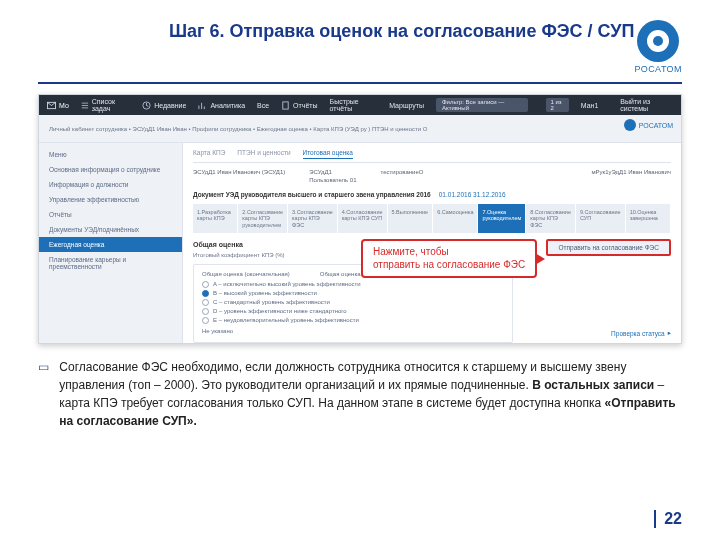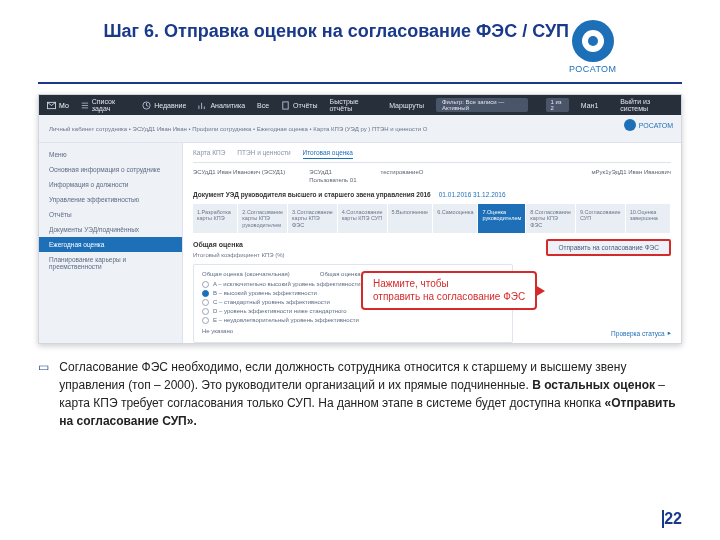--- a/index.html
+++ b/index.html
@@ -1,18 +1,18 @@
 <!DOCTYPE html>
 <html><head>
 <meta charset="utf-8">
 <style>
   * { box-sizing: border-box; margin: 0; padding: 0; }
   html, body { width: 720px; height: 540px; font-family: Arial, Helvetica, sans-serif; background: #fff; color: #222; overflow: hidden; }
   .slide { position: relative; width: 720px; height: 540px; padding: 20px 38px 18px 38px; }
-  .title-row { display: flex; justify-content: center; align-items: flex-start; }
+  .title-row { display: flex; justify-content: flex-end; align-items: flex-start; }
   .slide-title { color: #19398a; font-size: 18px; font-weight: bold; line-height: 1.3; max-width: 520px; }
   .logo { display: flex; flex-direction: column; align-items: center; gap: 2px; }
   .logo .circle { width: 42px; height: 42px; border-radius: 50%; background: #1d6fb8; position: relative; }
   .logo .circle::before { content: ""; position: absolute; top: 10px; left: 10px; width: 22px; height: 22px; border-radius: 50%; background: #fff; }
   .logo .circle::after { content: ""; position: absolute; top: 16px; left: 16px; width: 10px; height: 10px; border-radius: 50%; background: #1d6fb8; }
   .logo .brand { font-size: 9px; color: #1d6fb8; letter-spacing: 0.5px; }
   .rule { border: 0; border-top: 2px solid #19398a; margin: 8px 0 10px; }
   .intro { font-size: 12px; line-height: 1.45; }
   .intro b { font-weight: bold; }
   .screenshot-wrap { margin-top: 8px; border: 1px solid #d1d6df; box-shadow: 0 2px 6px rgba(0,0,0,0.2); background: #f6f7fa; font-size: 7px; color: #5b6475; position: relative; height: 250px; overflow: hidden; }
@@ -46,21 +46,21 @@
   .callout { position: absolute; left: 178px; top: 96px; background: #fff; border: 2px solid #d62a2a; border-radius: 4px; color: #d62a2a; font-size: 10px; line-height: 1.25; padding: 5px 10px; }
   .callout::after { content: ""; position: absolute; right: -10px; top: 50%; transform: translateY(-50%); width: 0; height: 0; border-top: 6px solid transparent; border-bottom: 6px solid transparent; border-left: 10px solid #d62a2a; }
   .eval-box { margin-top: 6px; border: 1px solid #dfe4ee; border-radius: 2px; padding: 6px 8px; font-size: 6px; color: #5d6b86; width: 320px; }
   .eval-box .hdr { display:flex; gap:30px; margin-bottom:4px; }
   .eval-box .opt { display:flex; align-items:center; gap:4px; margin: 2px 0; }
   .eval-box .radio { width:7px; height:7px; border:1px solid #9aa3b5; border-radius:50%; }
   .eval-box .radio.checked { background:#1d6fb8; border-color:#1d6fb8; }
   .status-check { position:absolute; right:10px; bottom:8px; font-size:6.5px; color:#1d6fb8; display:flex; align-items:center; gap:3px;}
   .footnote { margin-top: 14px; font-size: 12px; line-height: 1.5; display:flex; gap:10px; }
   .footnote .mark { color:#19398a; font-size:12px; }
-  .pagenum { position: absolute; right: 38px; bottom: 12px; color: #19398a; font-weight: bold; font-size: 16px; border-left: 2px solid #19398a; }
+  .pagenum { position: absolute; right: 38px; bottom: 12px; color: #19398a; font-weight: bold; font-size: 16px; border-left: 2px solid #19398a; padding-left: 8px; }
   .icon-svg { width: 9px; height: 9px; }
 </style>
 </head>
 <body>
 
 <div class="slide">
 
   <div class="title-row">
     <div class="slide-title">Шаг 6. Отправка оценок на согласование ФЭС / СУП</div>
     <div class="logo">
@@ -183,21 +183,21 @@
           <div class="s">8.Согласование карты КПЭ ФЭС</div>
           <div class="s">9.Согласование СУП</div>
           <div class="s">10.Оценка завершена</div>
         </div>
 
         <div class="sect-label">Общая оценка</div>
         <div class="sub-label">Итоговый коэффициент КПЭ (%)</div>
 
         <div class="btn-send">Отправить на согласование ФЭС</div>
 
-        <div class="callout" style="white-space:pre-line;margin-top:32px;">Нажмите, чтобы
+        <div class="callout" style="white-space:pre-line;">Нажмите, чтобы
 отправить на согласование ФЭС</div>
 
         <div class="eval-box">
           <div class="hdr">
             <span>Общая оценка (окончательная)</span>
             <span>Общая оценка (шкала эффективности)</span>
           </div>
           <div class="opt">
               <span class="radio"></span>
               <span>A – исключительно высокий уровень эффективности</span>
@@ -228,20 +228,20 @@
           <span>▸</span>
         </div>
       </div>
     </div>
   </div>
 
   <div class="footnote">
     <span class="mark">▭</span>
     <p>
       <span>Согласование ФЭС необходимо, если должность сотрудника относится к старшему и высшему звену управления (топ – 2000). Это руководители организаций и их прямые подчиненные.      </span>
-      <b>В остальных оценок</b>
+      <b>В остальных записи</b>
       <span> – карта КПЭ требует согласования только СУП. На данном этапе в системе будет доступна кнопка </span>
       <b>«Отправить на согласование СУП».</b>
     </p>
   </div>
 
   <div class="pagenum">22</div>
 </div>
 
 </body></html>

